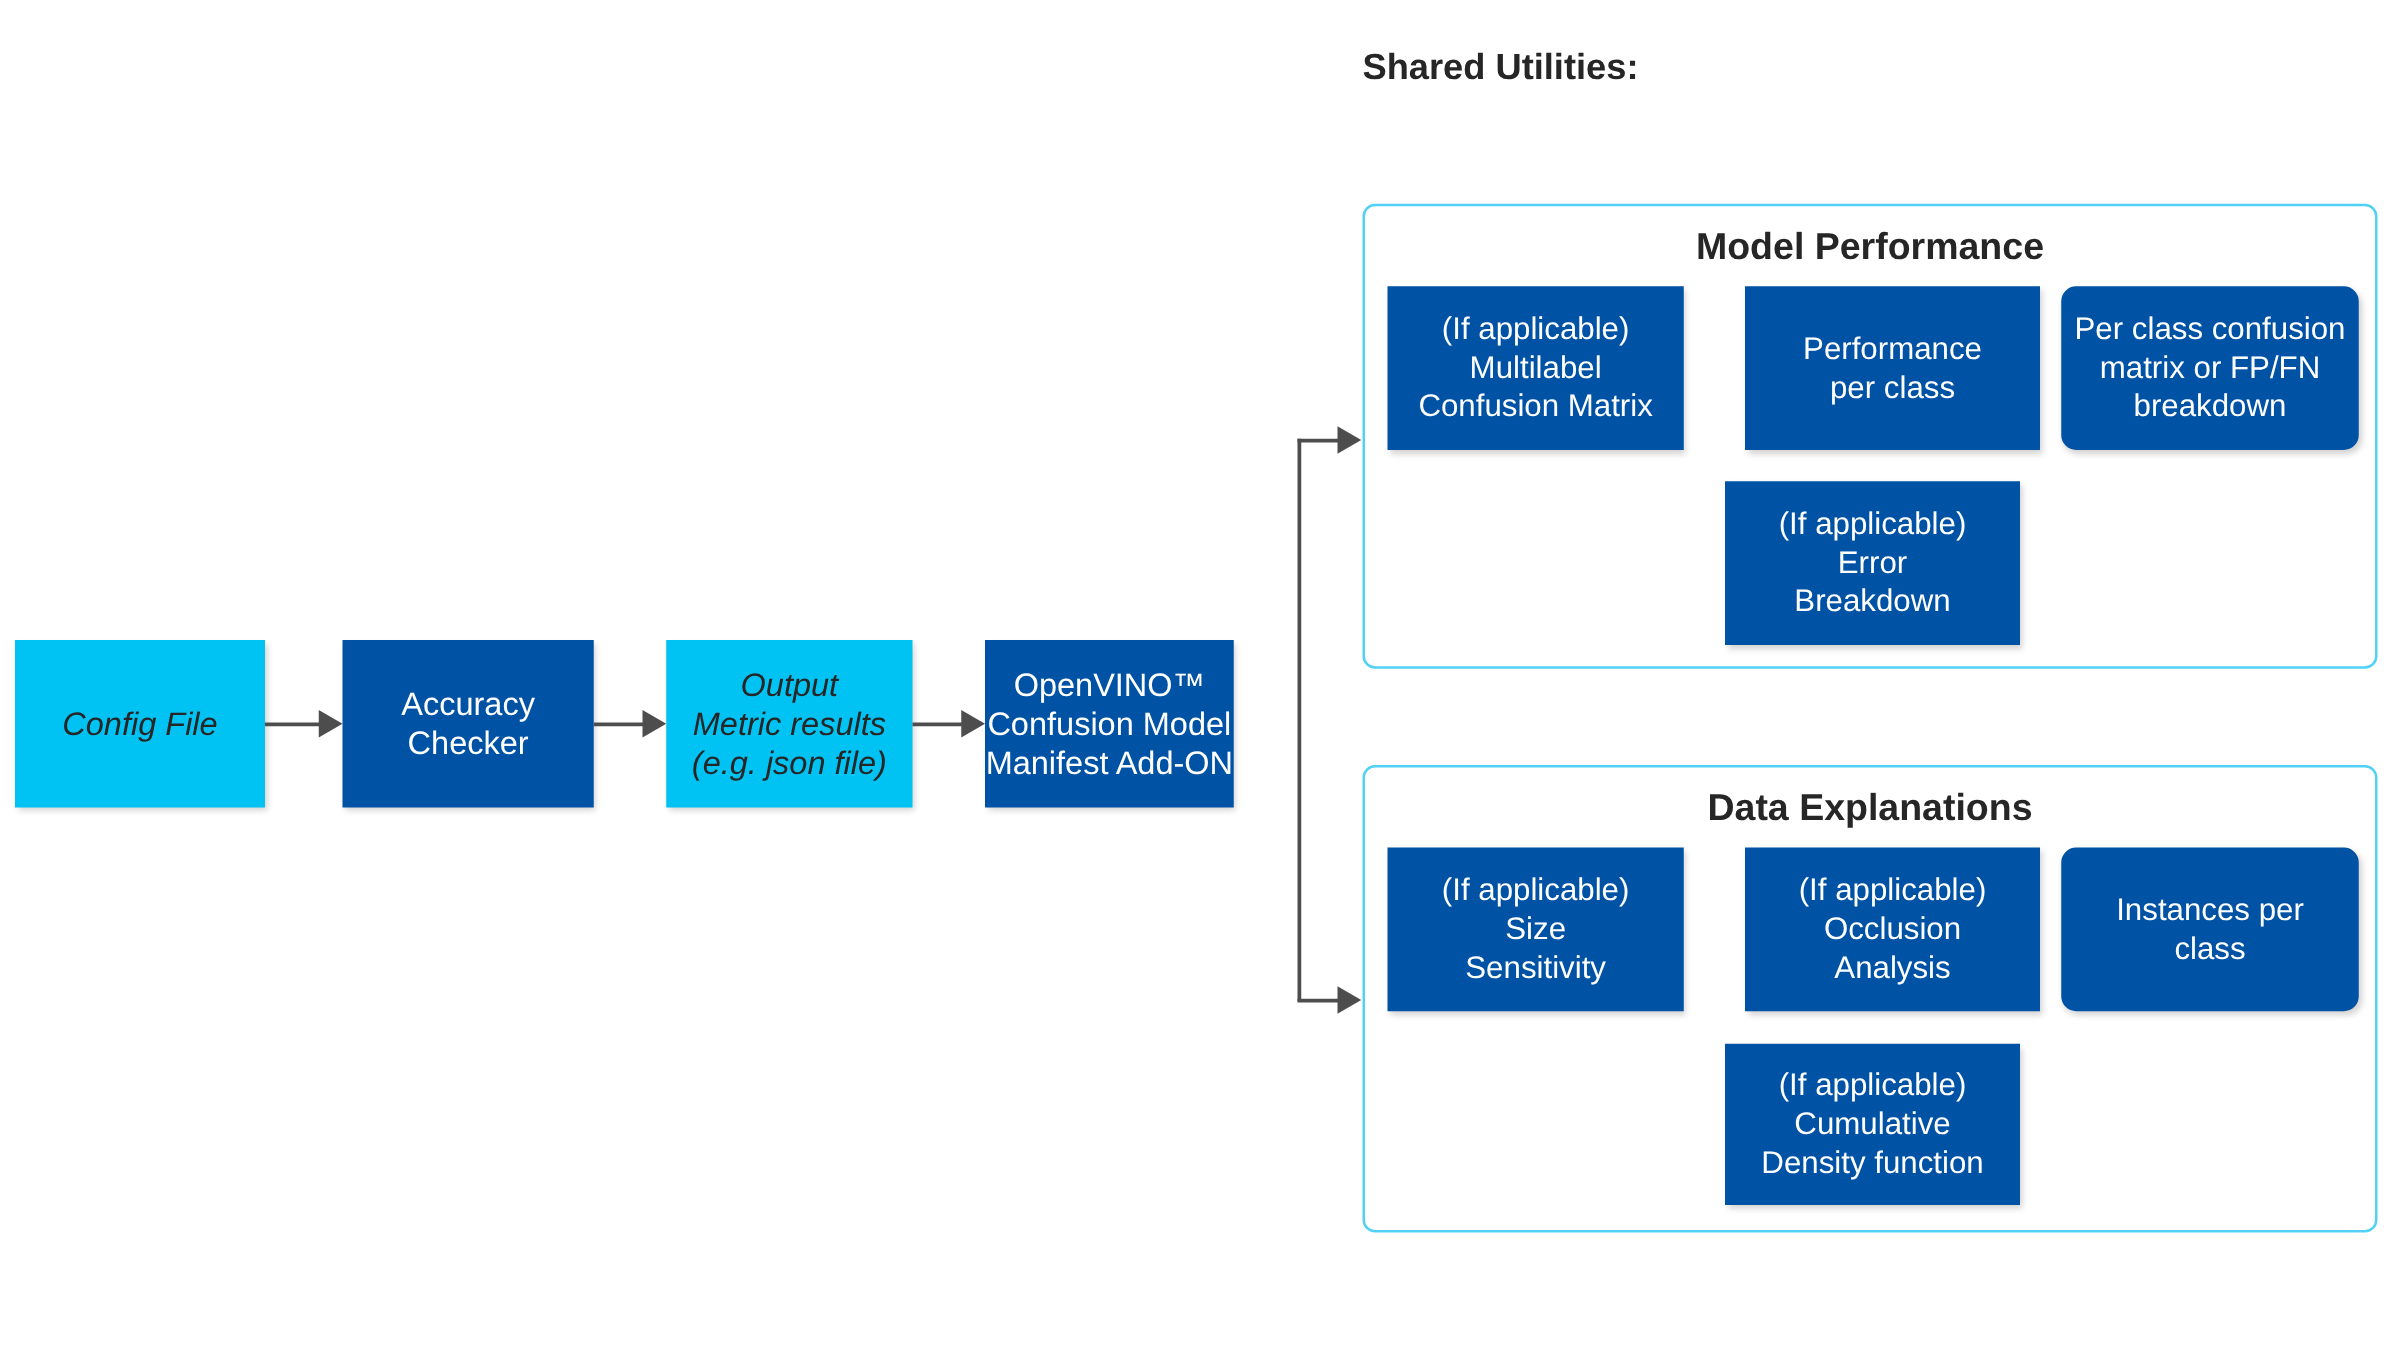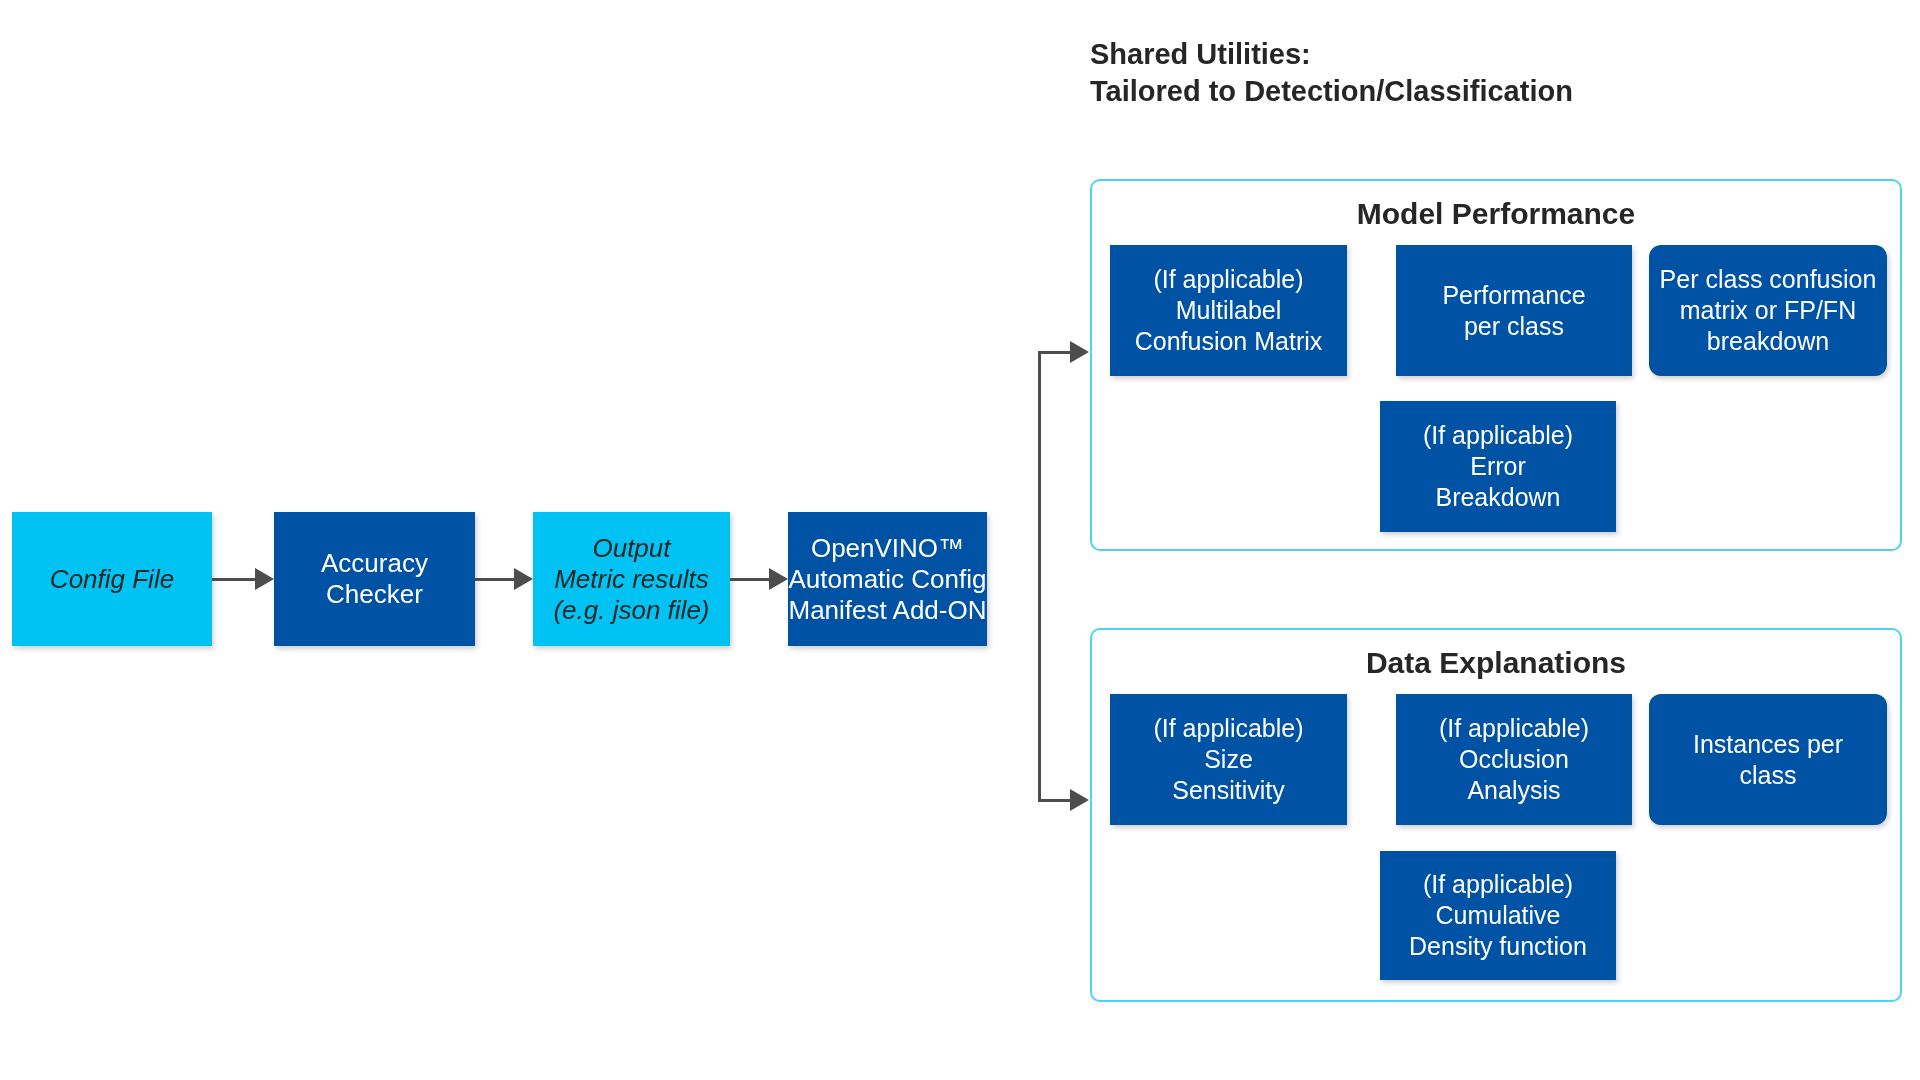--- a/index.html
+++ b/index.html
@@ -56,21 +56,20 @@
     font-size:29px;font-weight:700;line-height:37px;
   }
 
   
   .panel{
     position:absolute;left:1090px;width:812px;
     border:2px solid var(--panel_border);
     border-radius:10px;
     box-sizing:border-box;
     background:#ffffff;
-    margin-top:16px;
   }
   .panel-1{top:163px;height:372px;}
   .panel-2{top:612px;height:374px;}
   .panel-title{
     position:absolute;top:16px;left:0;width:100%;
     text-align:center;color:var(--text_dark);
     font-size:30px;font-weight:700;
   }
   .util-box{font-size:25px;line-height:31px;}
   .pb1{left:18px;top:64px;width:237px;height:131px;}
@@ -79,31 +78,30 @@
   .pb4{left:288px;top:220px;width:236px;height:131px;}
   .panel-2 .pb4{top:221px;height:129px;}
 </style>
 </head>
 <body>
 
 <div class="canvas">
 
   <div class="shared-header">
     <div>Shared Utilities:</div>
-    <div>Tailored to Detection/Classification</div>
   </div>
 
   <div class="box cyan flow-box fb1">Config File</div>
   <div class="box blue flow-box fb2">Accuracy
 Checker</div>
   <div class="box cyan flow-box fb3">Output
 Metric results
 (e.g. json file)</div>
   <div class="box blue flow-box fb4">OpenVINO™
-Automatic Config
+Confusion Model
 Manifest Add-ON</div>
 
   <div class="hline a1-line"></div>
   <div class="head-right a1-head"></div>
   <div class="hline a2-line"></div>
   <div class="head-right a2-head"></div>
   <div class="hline a3-line"></div>
   <div class="head-right a3-head"></div>
 
   <div class="vline branch-v"></div>

